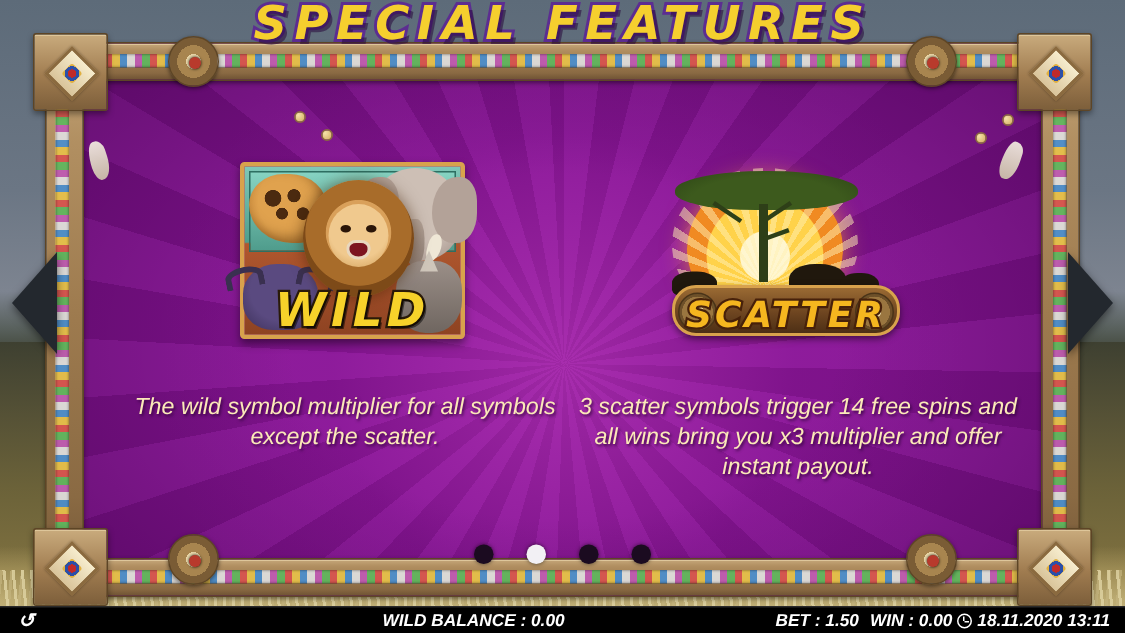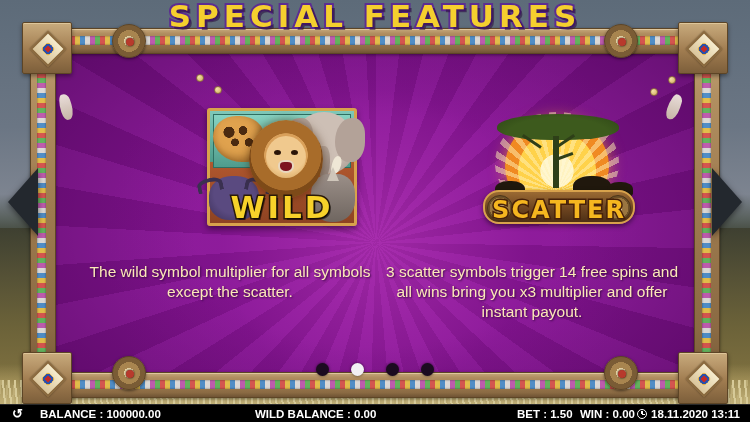--- a/index.html
+++ b/index.html
@@ -1,21 +1,21 @@
 <!DOCTYPE html>
 <html><head>
 <meta charset="utf-8">
 <style>
   * { margin:0; padding:0; box-sizing:border-box; }
   body {
     width:750px; height:422px; overflow:hidden;
     font-family:"Liberation Sans", sans-serif;
     background:#000;
   }
-  .screen { position:relative; width:750px; height:422px; overflow:hidden; }
+  .screen { position:relative; width:750px; height:422px; overflow:hidden;font-style:italic; }
 
   
   .bg-sky {
     position:absolute; left:0; top:0; width:750px; height:422px;
     background:linear-gradient(#5d6b79 0%, #6b7684 30%, #7d8490 46%, #58605c 52%, #3f4436 56%, #5b5736 62%, #6e6437 72%, #7d6f3d 84%, #8a7a45 92%, #9b8a54 100%);
   }
   .bg-field {
     position:absolute; left:0; top:228px; width:750px; height:194px;
     background:linear-gradient(#3e4031 0%, #565236 26%, #6b6239 50%, #7a6d3e 72%, #8b7b48 100%);
   }
@@ -120,21 +120,21 @@
     font-size:31px; font-weight:bold; letter-spacing:5px;
     color:#f5cf2e;
     -webkit-text-stroke:4px #5c2d91;
     paint-order:stroke fill;
     text-shadow:3px 3px 0 rgba(40,10,60,0.55);
     font-family:"DejaVu Sans", sans-serif;
     z-index:40;
   }
 
   
-  .sym { position:absolute;margin-left:47px; }
+  .sym { position:absolute; }
 
   .wild-sym { left:160px; top:108px; width:150px; height:118px; }
   .wild-plate {
     position:absolute; inset:0;
     background:linear-gradient(#7fc8b8,#4e9e8d 45%,#b0572e 46%,#8e4322 100%);
     border:3px solid #d8a24c; border-radius:3px;
     box-shadow:0 3px 6px rgba(0,0,0,0.45);
   }
   .wild-plate::before{
     content:""; position:absolute; left:3px; top:3px; right:3px; height:46%;
@@ -215,21 +215,21 @@
     background:radial-gradient(ellipse at 50% 85%, #3d5a1d 0 60%, #2c4415 100%);
     border-radius:52% 52% 46% 46%; }
   .acacia-trunk{ position:absolute; left:74px; top:24px; width:6px; height:52px;
     background:#2e3f18; }
   .acacia-branch{ position:absolute; background:#2e3f18; height:3px; transform-origin:left center; }
   .eleph-sil{ position:absolute; bottom:26px; background:#20180d; border-radius:45% 45% 30% 30%; }
   .es1{ left:16px; width:30px; height:17px; }
   .es2{ right:28px; width:38px; height:22px; }
   .es3{ right:6px; width:26px; height:16px; }
   .scat-bar{
-    position:absolute; left:4px; bottom:0; width:152px; height:34px;
+    position:absolute; left:16px; bottom:0; width:152px; height:34px;
     background:linear-gradient(#9a6a33, #6e4520 55%, #4d2f15);
     border:2px solid #d8a24c; border-radius:16px;
     box-shadow:0 2px 5px rgba(0,0,0,0.5);
   }
   .scat-knob{ position:absolute; top:3px; width:26px; height:26px; border-radius:50%;
     background:radial-gradient(circle, #e9d6a6 0 25%, #9a7640 26% 60%, #6d5029 61% 100%);
     border:1px solid #4a3418; }
   .scat-knob.l{ left:2px; } .scat-knob.r{ right:2px; }
   .scat-word{
     position:absolute; left:0; top:4px; width:100%; text-align:center;
@@ -398,21 +398,20 @@
 
   <div class="arrow-o ao-l">
     <div class="arrow arrow-left" style="position:absolute; left:4px; top:8px;"></div>
   </div>
   <div class="arrow-o ao-r">
     <div class="arrow arrow-right" style="position:absolute; right:4px; top:8px;"></div>
   </div>
 
   <div class="statusbar">
     <div class="sb-item sb-reload">↺</div>
-    <div class="sb-item sb-balance">BALANCE : 100000.00</div>
     <div class="sb-item sb-bonus">WILD BALANCE : 0.00</div>
     <div class="sb-item sb-bet">BET : 1.50</div>
     <div class="sb-item sb-win">WIN : 0.00</div>
     <div class="sb-item sb-time">
       <span class="clock-ic"></span>
       <span>18.11.2020 13:11</span>
     </div>
   </div>
 
 </div>

